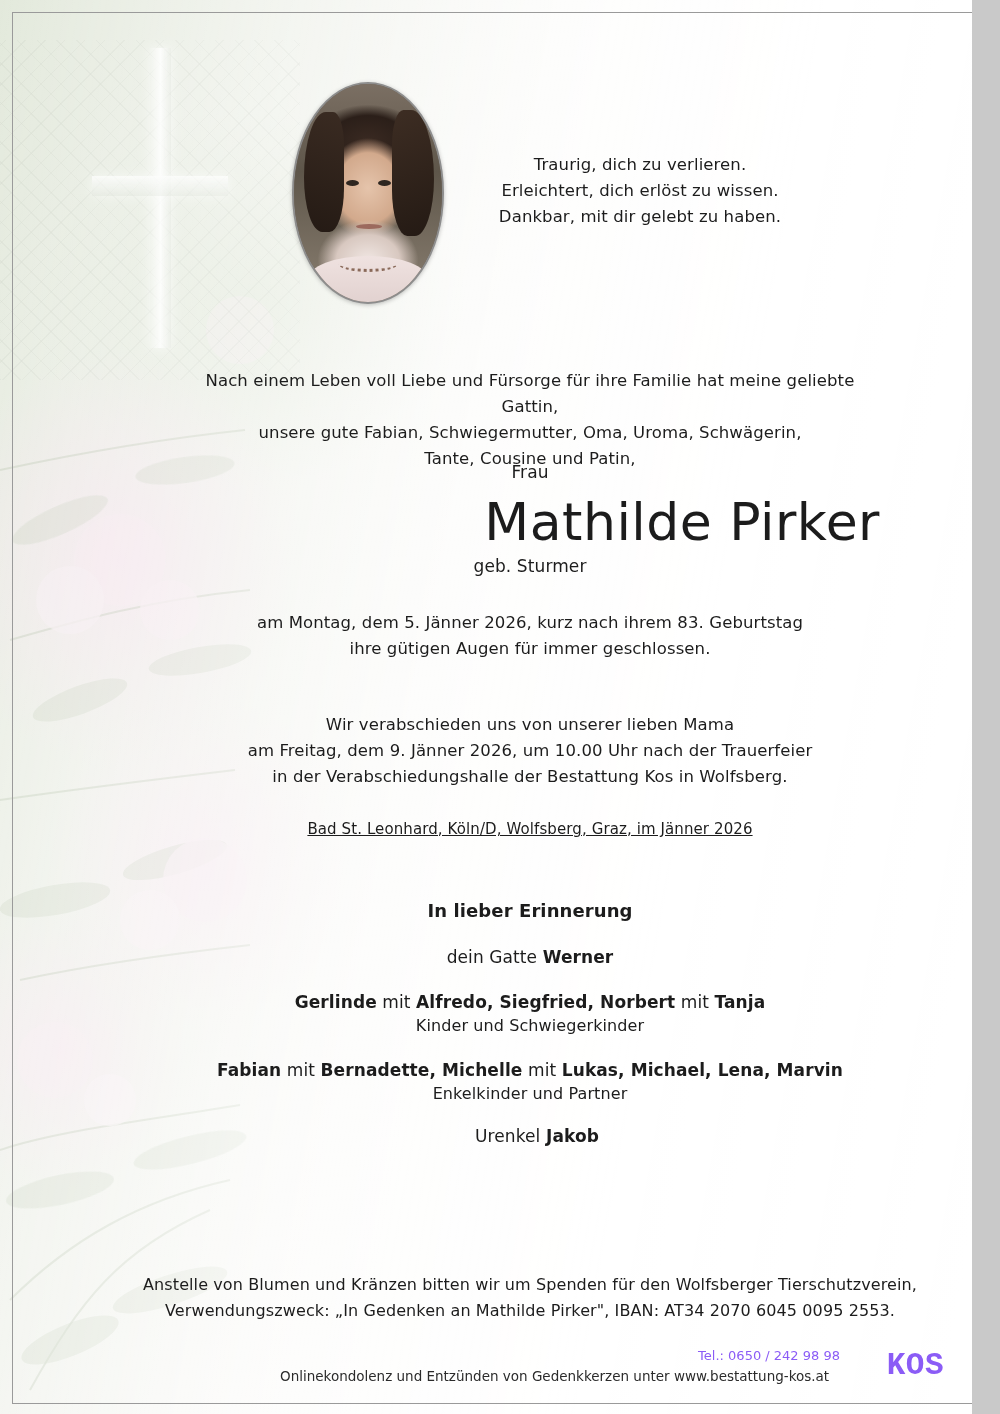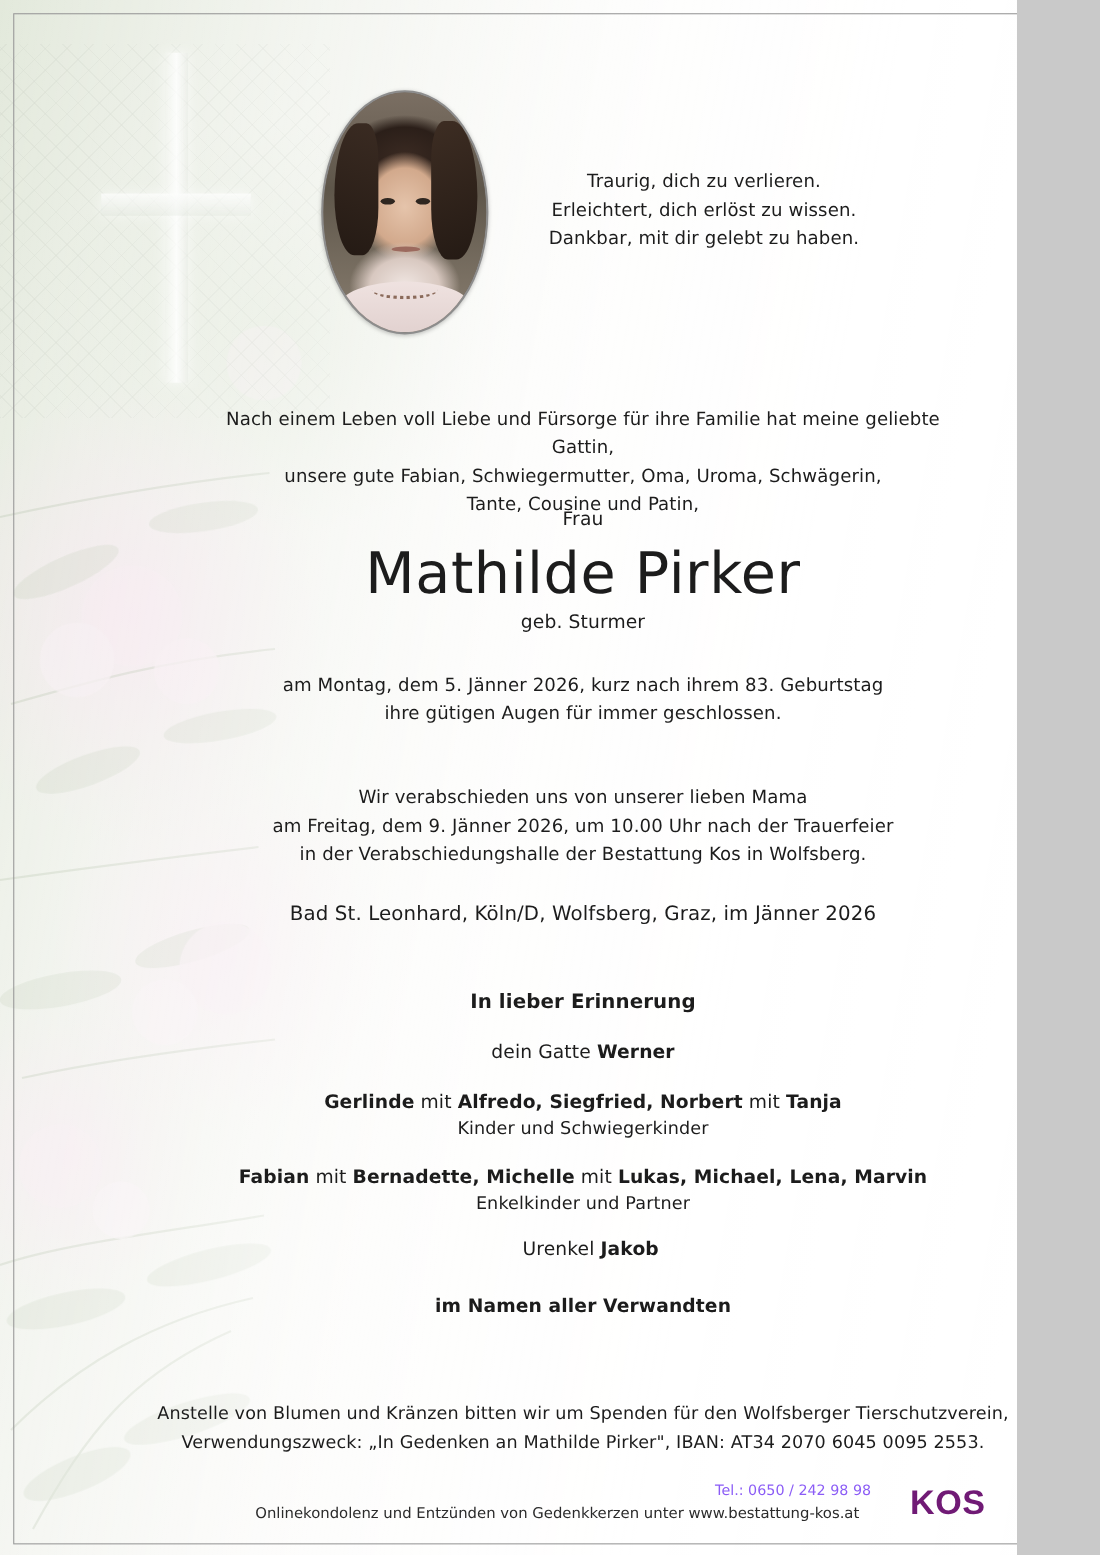--- a/index.html
+++ b/index.html
@@ -8,20 +8,21 @@
     background: #c9c9c9;
   }
   .page {
     position: relative;
     width: 924px;
     height: 1414px;
     background: #f4f3ef;
     overflow: hidden;
     font-family: "DejaVu Sans", sans-serif;
     color: #1a1a1a;
+    padding-left: 48px;
   }
   
   .bg-photo {
     position: absolute;
     left: 0; top: 0;
     width: 1000px; height: 1414px;
     background:
       radial-gradient(ellipse 260px 300px at 120px 560px, rgba(236,214,224,0.95) 0%, rgba(236,214,224,0.0) 70%),
       radial-gradient(ellipse 220px 240px at 200px 860px, rgba(240,222,230,0.9) 0%, rgba(240,222,230,0.0) 70%),
       radial-gradient(ellipse 180px 200px at 60px 1050px, rgba(238,220,228,0.85) 0%, rgba(238,220,228,0.0) 70%),
@@ -109,25 +110,25 @@
     text-align: center;
     font-family: "DejaVu Sans", sans-serif;
     color: #1c1c1c;
     letter-spacing: 0.1px;
   }
   .line { display: block; }
 
   .motto { left: 430px; top: 152px; width: 420px; font-size: 16.5px; line-height: 26px; }
   .intro { left: 180px; top: 368px; width: 700px; font-size: 16.5px; line-height: 26px; }
   .frau  { left: 180px; top: 462px; width: 700px; font-size: 17px; }
-  .name  { left: 180px; top: 492px; width: 700px; font-size: 52px; line-height: 60px; letter-spacing: 0.5px; }
+  .name  { left: 180px; top: 492px; width: 700px; font-size: 52px; line-height: 60px; letter-spacing: 0.5px; text-align: right; }
   .born  { left: 180px; top: 556px; width: 700px; font-size: 17px; }
   .death { left: 180px; top: 610px; width: 700px; font-size: 16.5px; line-height: 26px; }
   .farewell { left: 140px; top: 712px; width: 780px; font-size: 16.5px; line-height: 26px; }
-  .places { left: 140px; top: 820px; width: 780px; font-size: 18px; }
+  .places { left: 140px; top: 820px; width: 780px; font-size: 15px; text-decoration: underline; }
 
   .mem-title { left: 180px; top: 900px; width: 700px; font-size: 18px; font-weight: 700; }
   .mem-1 { left: 180px; top: 947px; width: 700px; font-size: 17px; }
   .mem-2 { left: 140px; top: 990px; width: 780px; font-size: 17px; line-height: 24px; }
   .mem-3 { left: 120px; top: 1058px; width: 820px; font-size: 17px; line-height: 24px; }
   .mem-4 { left: 187px; top: 1126px; width: 700px; font-size: 17px; }
   .mem-5 { left: 180px; top: 1178px; width: 700px; font-size: 17px; font-weight: 700; }
 
   .sub { font-size: 16px; font-weight: 400; }
   .b { font-weight: 700; text-align: right; }
@@ -150,22 +151,22 @@
     font-size: 13.5px;
     color: #2b2b2b;
     font-family: "DejaVu Sans", sans-serif;
   }
   .logo {
     position: absolute;
     right: 28px; top: 1348px;
     font-size: 31px;
     font-weight: 700;
     letter-spacing: 0.5px;
-    color: #701a75;
-    font-family: Liberation Sans, sans-serif;
+    color: #8b5cf6;
+    font-family: Liberation Mono, monospace;
   }
 </style>
 </head>
 <body>
 
 <div class="page">
 
   <div class="bg-photo"></div>
 
   <svg class="bg-leaves" viewBox="0 0 420 1414" preserveAspectRatio="none">
@@ -269,21 +270,20 @@
     <span class="line">
       <span class="b">Fabian</span><span> mit </span><span class="b">Bernadette, Michelle</span><span> mit </span><span class="b">Lukas, Michael, Lena, Marvin</span>
     </span>
     <span class="line sub">Enkelkinder und Partner</span>
   </div>
 
   <div class="txt mem-4">
     <span>Urenkel </span><span class="b">Jakob</span>
   </div>
 
-  <div class="txt mem-5">im Namen aller Verwandten</div>
 
   <div class="txt donation">
     <span class="line">Anstelle von Blumen und Kränzen bitten wir um Spenden für den Wolfsberger Tierschutzverein,</span>
     <span class="line">Verwendungszweck: „In Gedenken an Mathilde Pirker", IBAN: AT34 2070 6045 0095 2553.</span>
   </div>
 
   <div class="footer-tel">Tel.: 0650 / 242 98 98</div>
   <div class="footer-web">Onlinekondolenz und Entzünden von Gedenkkerzen unter www.bestattung-kos.at</div>
   <div class="logo">KOS</div>
 

